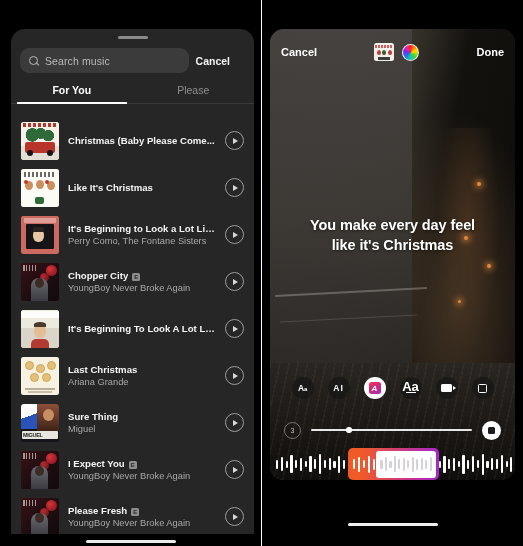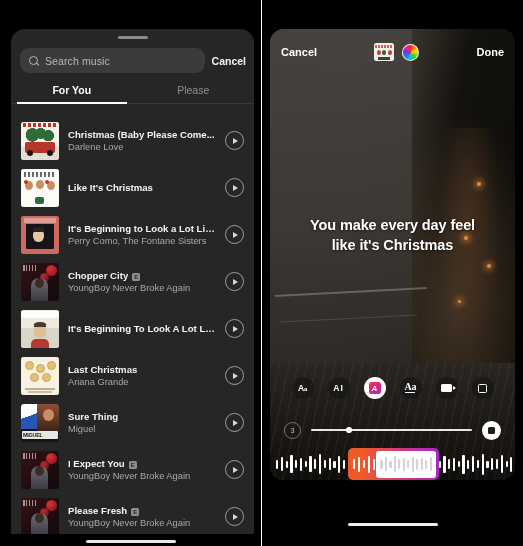--- a/index.html
+++ b/index.html
@@ -38,21 +38,21 @@
   }
   .sheet-grabber {
     width: 30px; height: 3px;
     border-radius: 2px;
     background: #8a8a8a;
     margin: 7px auto 0;
   }
   .search-row {
     display: flex; align-items: center;
     gap: 7px;
-    padding: 9px 6px 0 9px;
+    padding: 9px 22px 0 9px;
   }
   .search-field {
     flex: 1;
     height: 25px;
     background: #3b3b3b;
     border-radius: 9px;
     display: flex; align-items: center;
     gap: 6px;
     padding: 0 9px;
   }
@@ -356,21 +356,21 @@
     background: linear-gradient(145deg,#f8335e 0%,#d62976 45%,#a02ec9 100%);
     color: #fff;
     font-size: 8px;
     font-weight: bold;
     display:flex; align-items:center; justify-content:center;
     font-style: italic;
   }
   .tool .aa-ul {
     display: flex; flex-direction: column; align-items: center; gap: 1px;
   }
-  .tool .aa-ul b { font-size: 10px; line-height: 7.5px; font-family: Liberation Serif, serif; }
+  .tool .aa-ul b { font-size: 13px; line-height: 7.5px; }
   .tool .aa-ul i { display:block; width: 10px; height: 1.2px; background:#fff; }
   .tool .vid {
     width: 11px; height: 7.5px;
     background: #fff;
     border-radius: 1.5px;
     position: relative;
   }
   .tool .vid::after {
     content: "";
     position: absolute; right: -3.5px; top: 1.5px;
@@ -542,21 +542,20 @@
               <span class="art-inner" style="background:radial-gradient(circle at 30% 34%,#2f6b3a 0 18%,transparent 19%),radial-gradient(circle at 52% 30%,#2f6b3a 0 16%,transparent 17%),radial-gradient(circle at 72% 36%,#2f6b3a 0 15%,transparent 16%)"></span>
               <span style="position:absolute;left:4px;right:4px;bottom:7px;height:11px;background:#b8352c;border-radius:2px"></span>
               <span style="position:absolute;left:6px;bottom:4px;width:6px;height:6px;border-radius:50%;background:#161616"></span>
               <span style="position:absolute;right:6px;bottom:4px;width:6px;height:6px;border-radius:50%;background:#161616"></span>
               <span style="position:absolute;left:2px;right:2px;top:1px;height:4px;background:repeating-linear-gradient(90deg,#b8352c 0 3px,#f6f2e9 3px 5px)"></span>
             </div>
             <div class="song-meta">
               <div class="song-title">
                 <span class="ttxt">Christmas (Baby Please Come...</span>
               </div>
-              <div class="song-artist">Darlene Love</div>
             </div>
             <div class="play-btn">
               <span class="play-tri"></span>
             </div>
           </div>
           <div class="song-row">
             <div class="art" style="background:#fbf8f1;">
               <span class="art-inner" style="background:#fdfbf5"></span>
               <span style="position:absolute;left:3px;right:3px;top:3px;height:5px;background:repeating-linear-gradient(90deg,#3a3a3a 0 2px,transparent 2px 4px);opacity:.75"></span>
               <span style="position:absolute;left:4px;top:12px;width:8px;height:9px;border-radius:50%;background:#c98f5e"></span>

